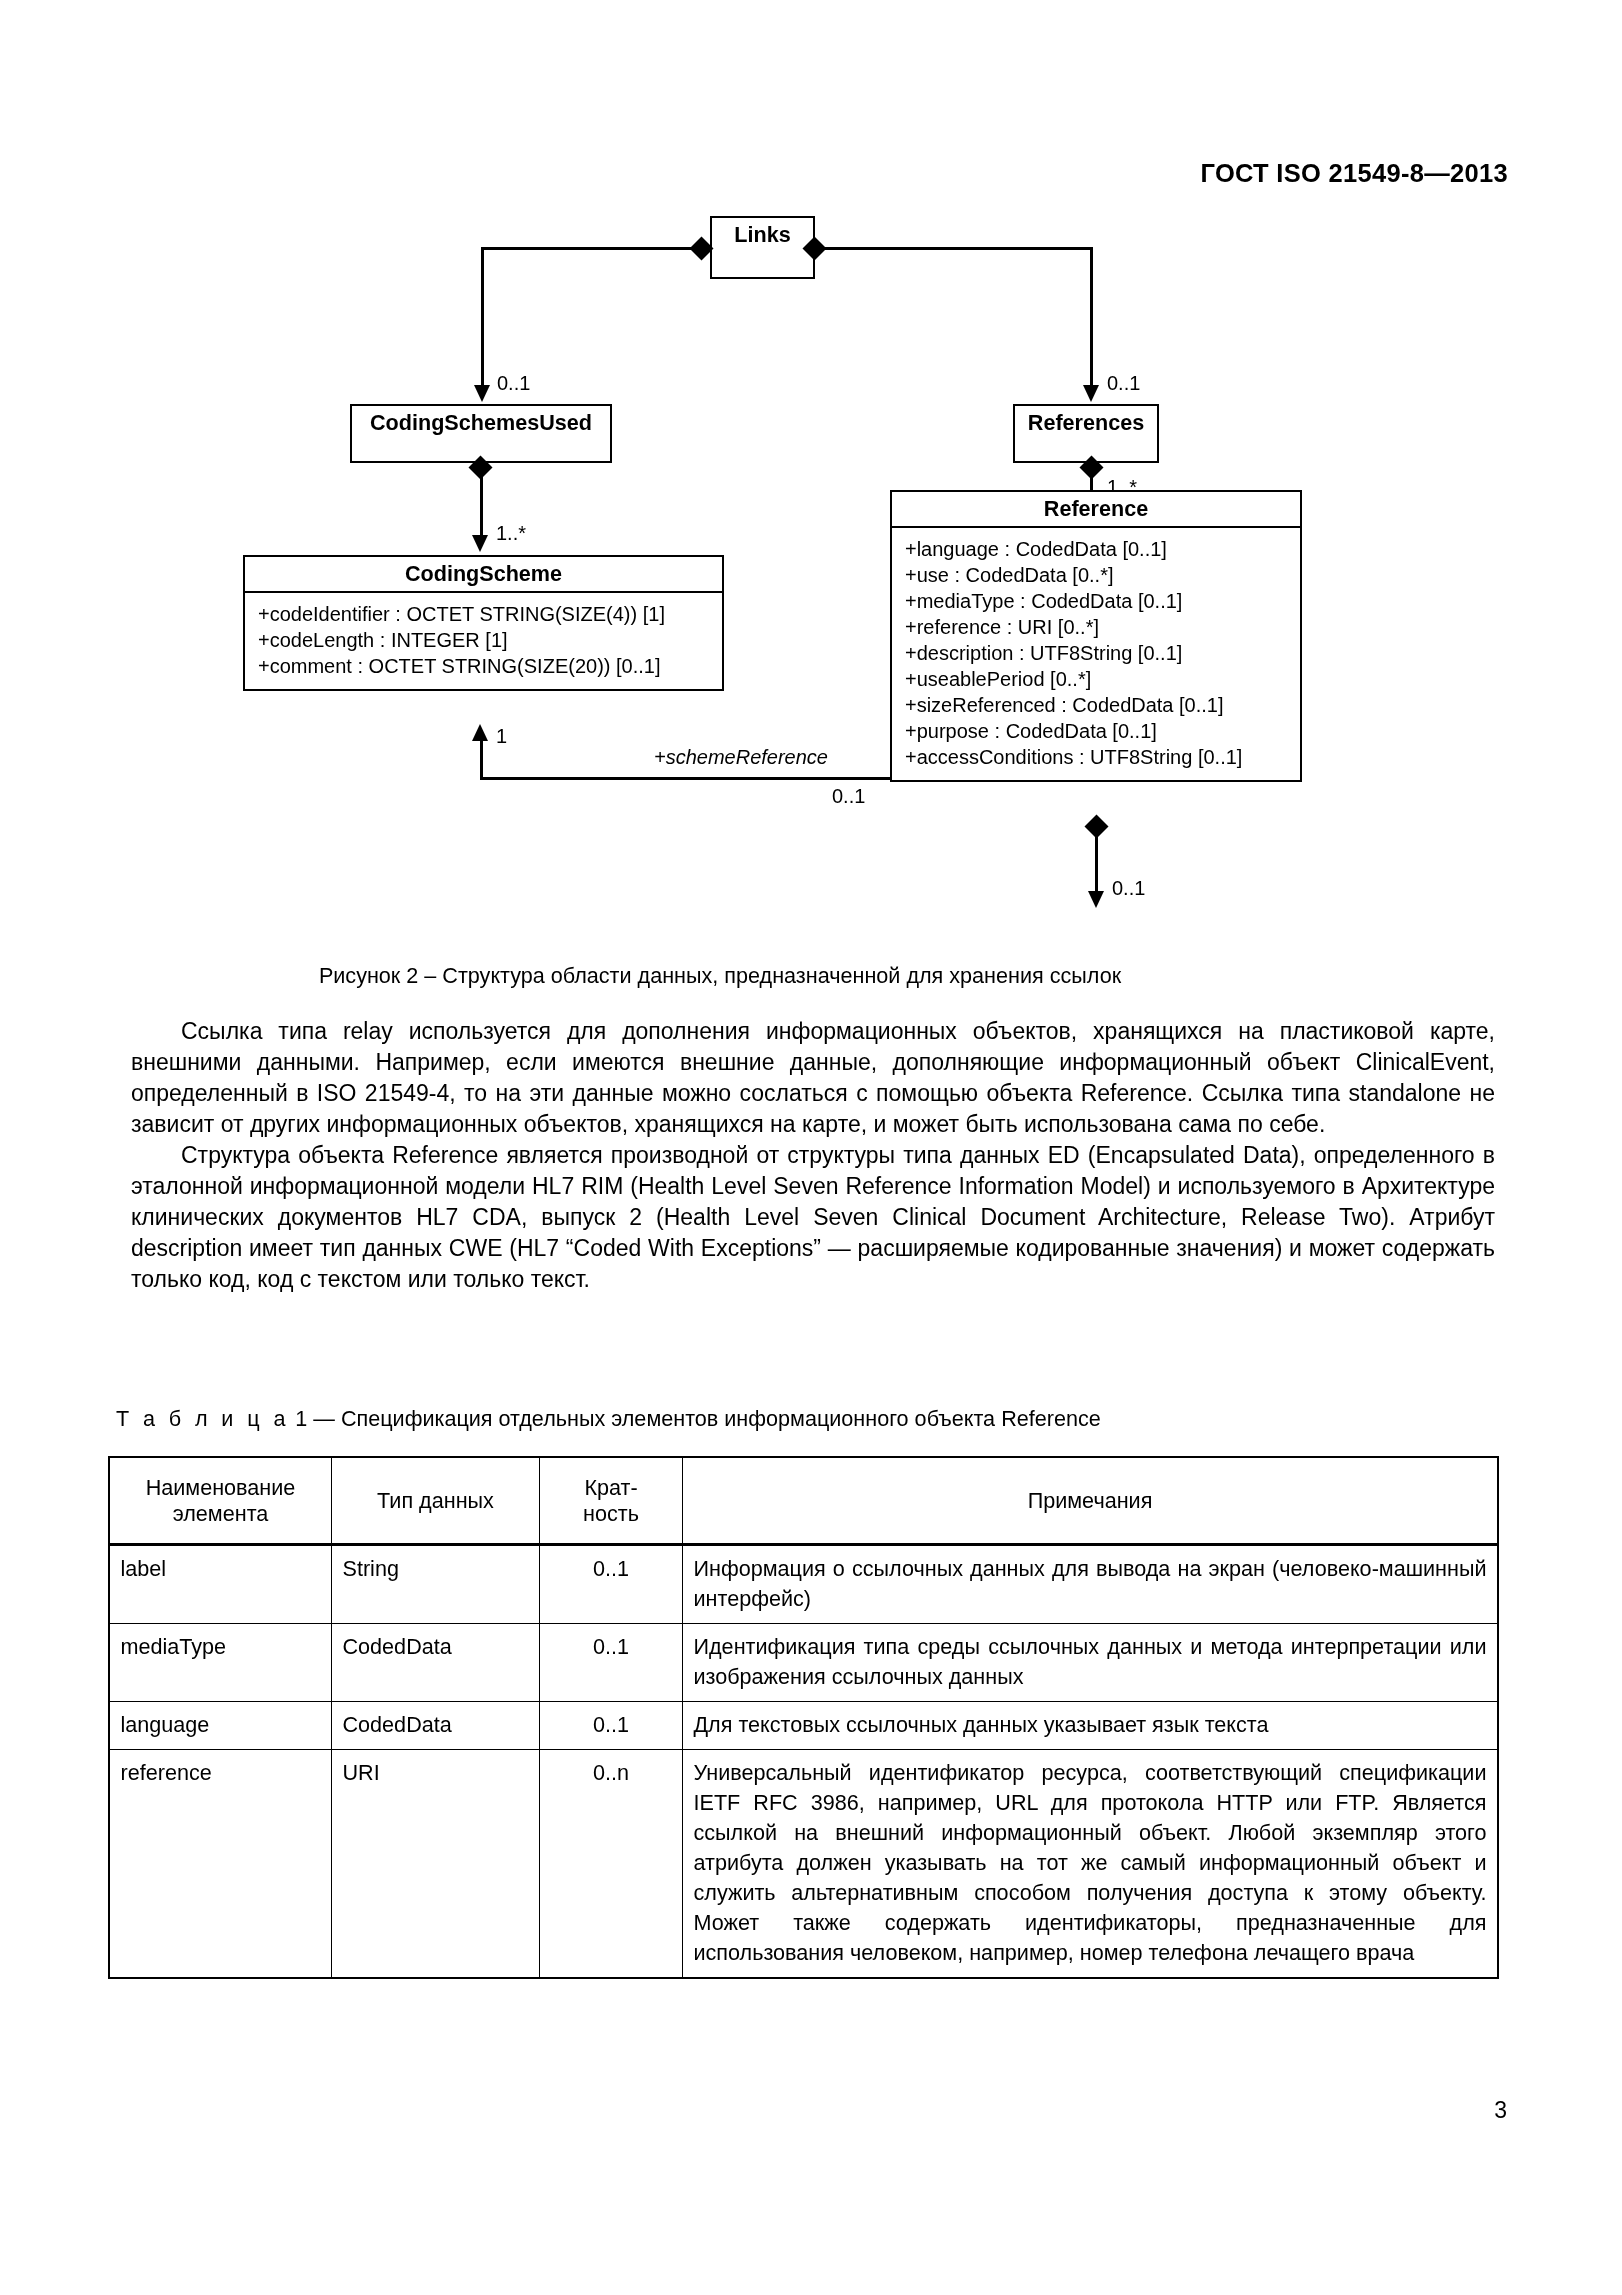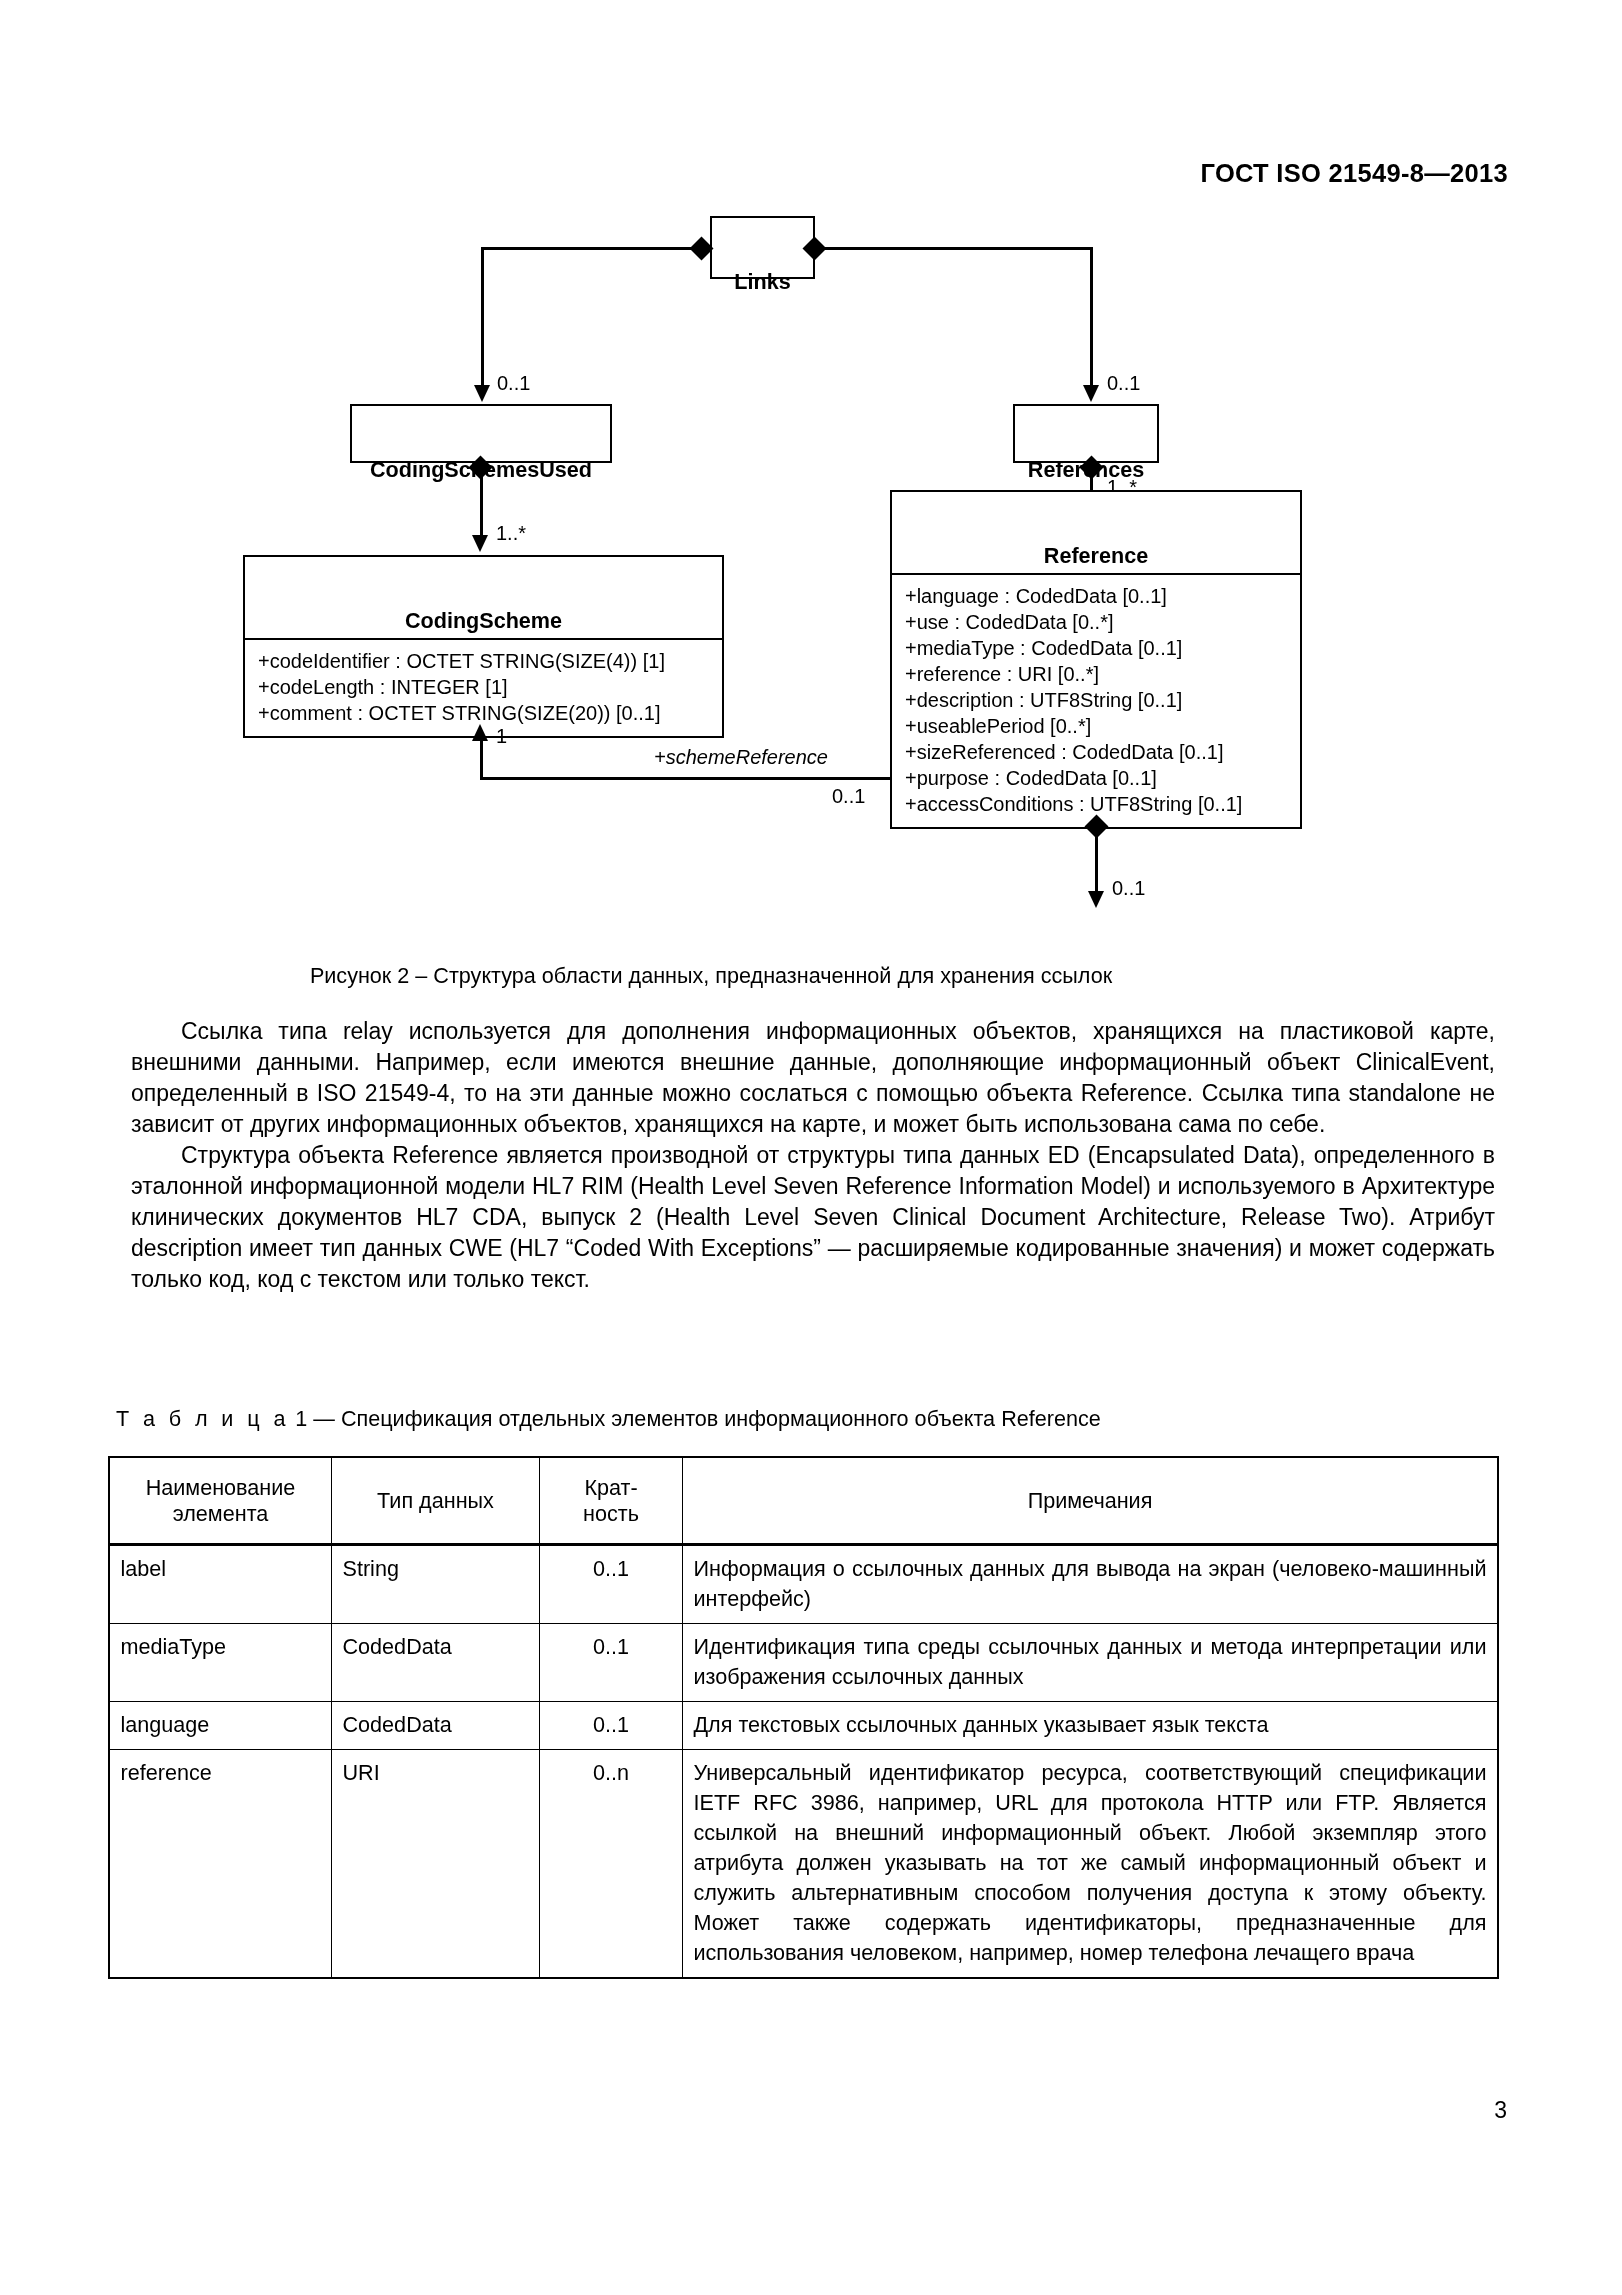--- a/index.html
+++ b/index.html
@@ -42,21 +42,20 @@
     background: #fff;
     box-sizing: border-box;
   }
   .uml-title {
     text-align: center;
     font-weight: bold;
     font-size: 21.6px;
     line-height: 1.05;
     padding: 5.9px 9.2px 5.9px;
     white-space: nowrap;
-    margin-top: 47px;
   }
   .uml-box.compart > .uml-title {
     border-bottom: 2.6px solid #000;
   }
   .uml-attrs {
     padding: 7.9px 11.8px 9.2px 13px;
     font-size: 20px;
     line-height: 1.30;
   }
   .uml-attrs div { white-space: nowrap; }
@@ -100,21 +99,21 @@
     position: absolute;
     font-size: 20px;
     font-style: italic;
     white-space: nowrap;
   }
 
   
   .fig-caption {
     position: absolute;
     top: 963px;
-    left: 7px;
+    left: 16px;
     width: 1408px;
     text-align: center;
     font-size: 21.6px;
   }
 
   
   .body-text {
     position: absolute;
     left: 131px;
     top: 1016px;

